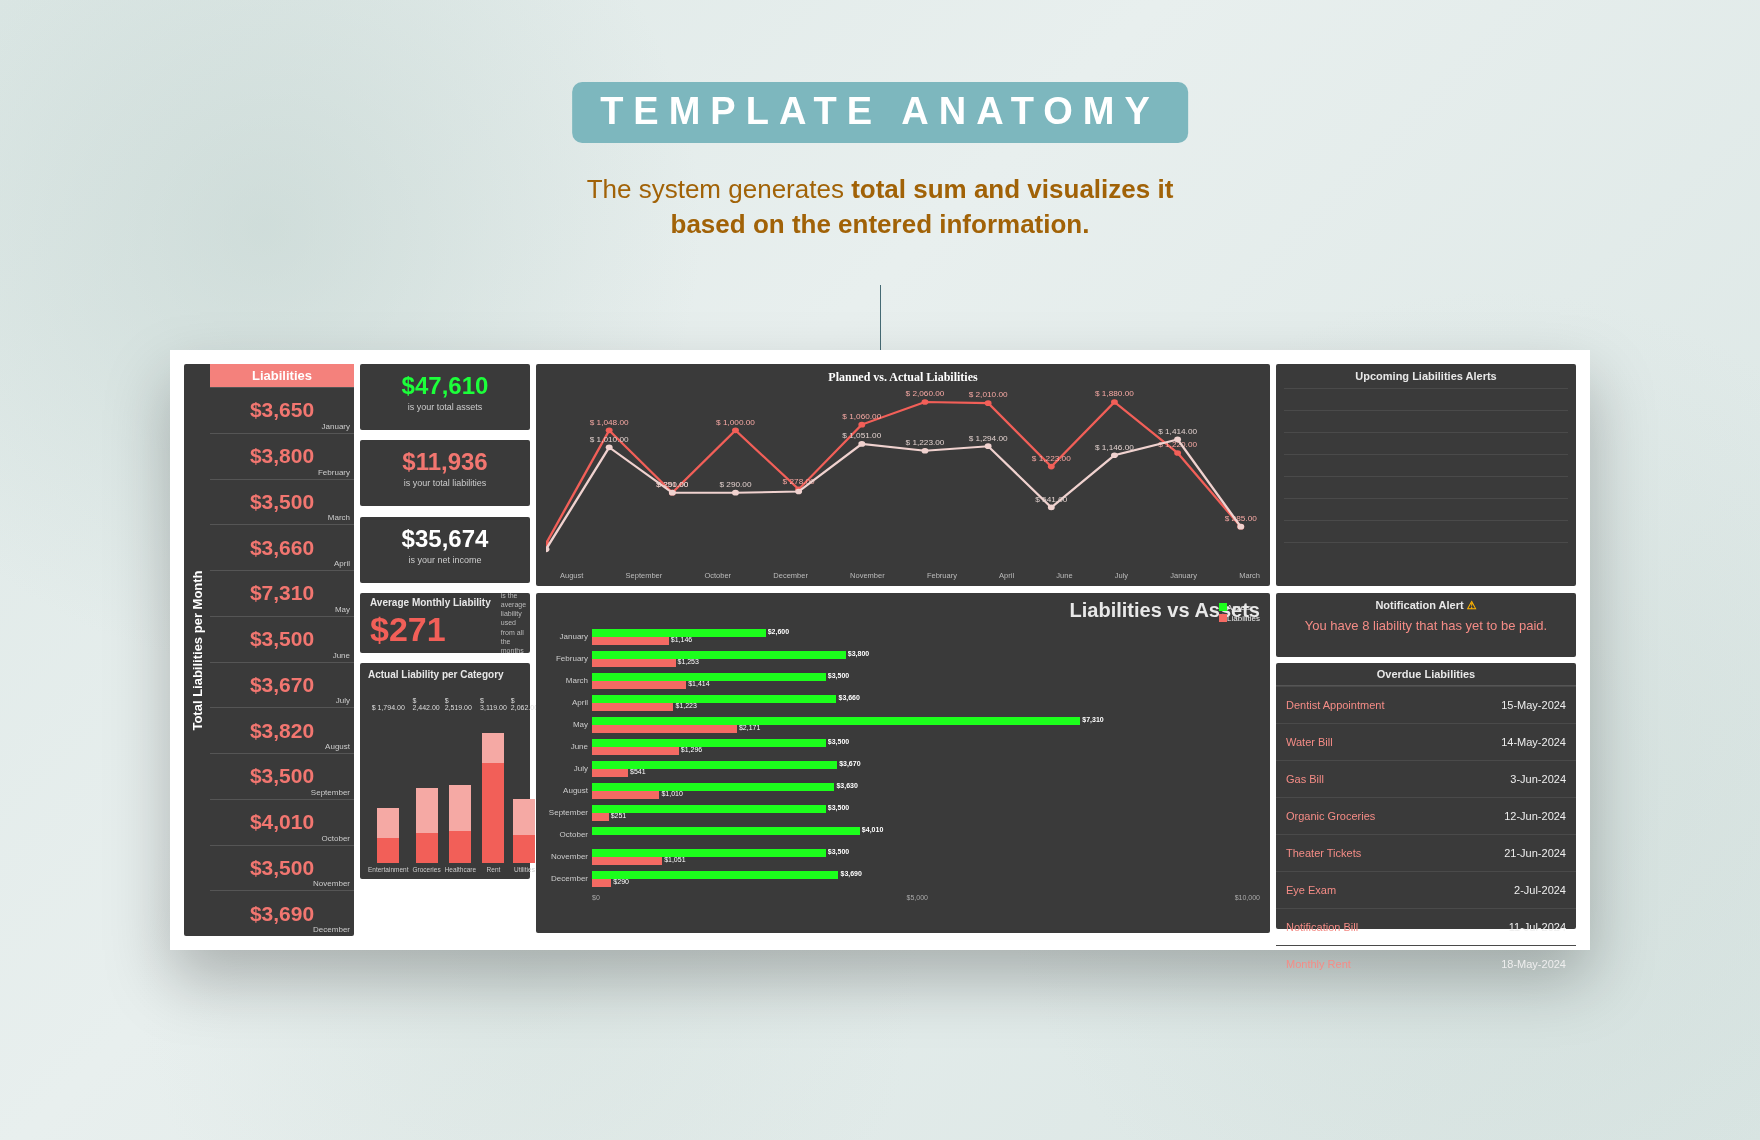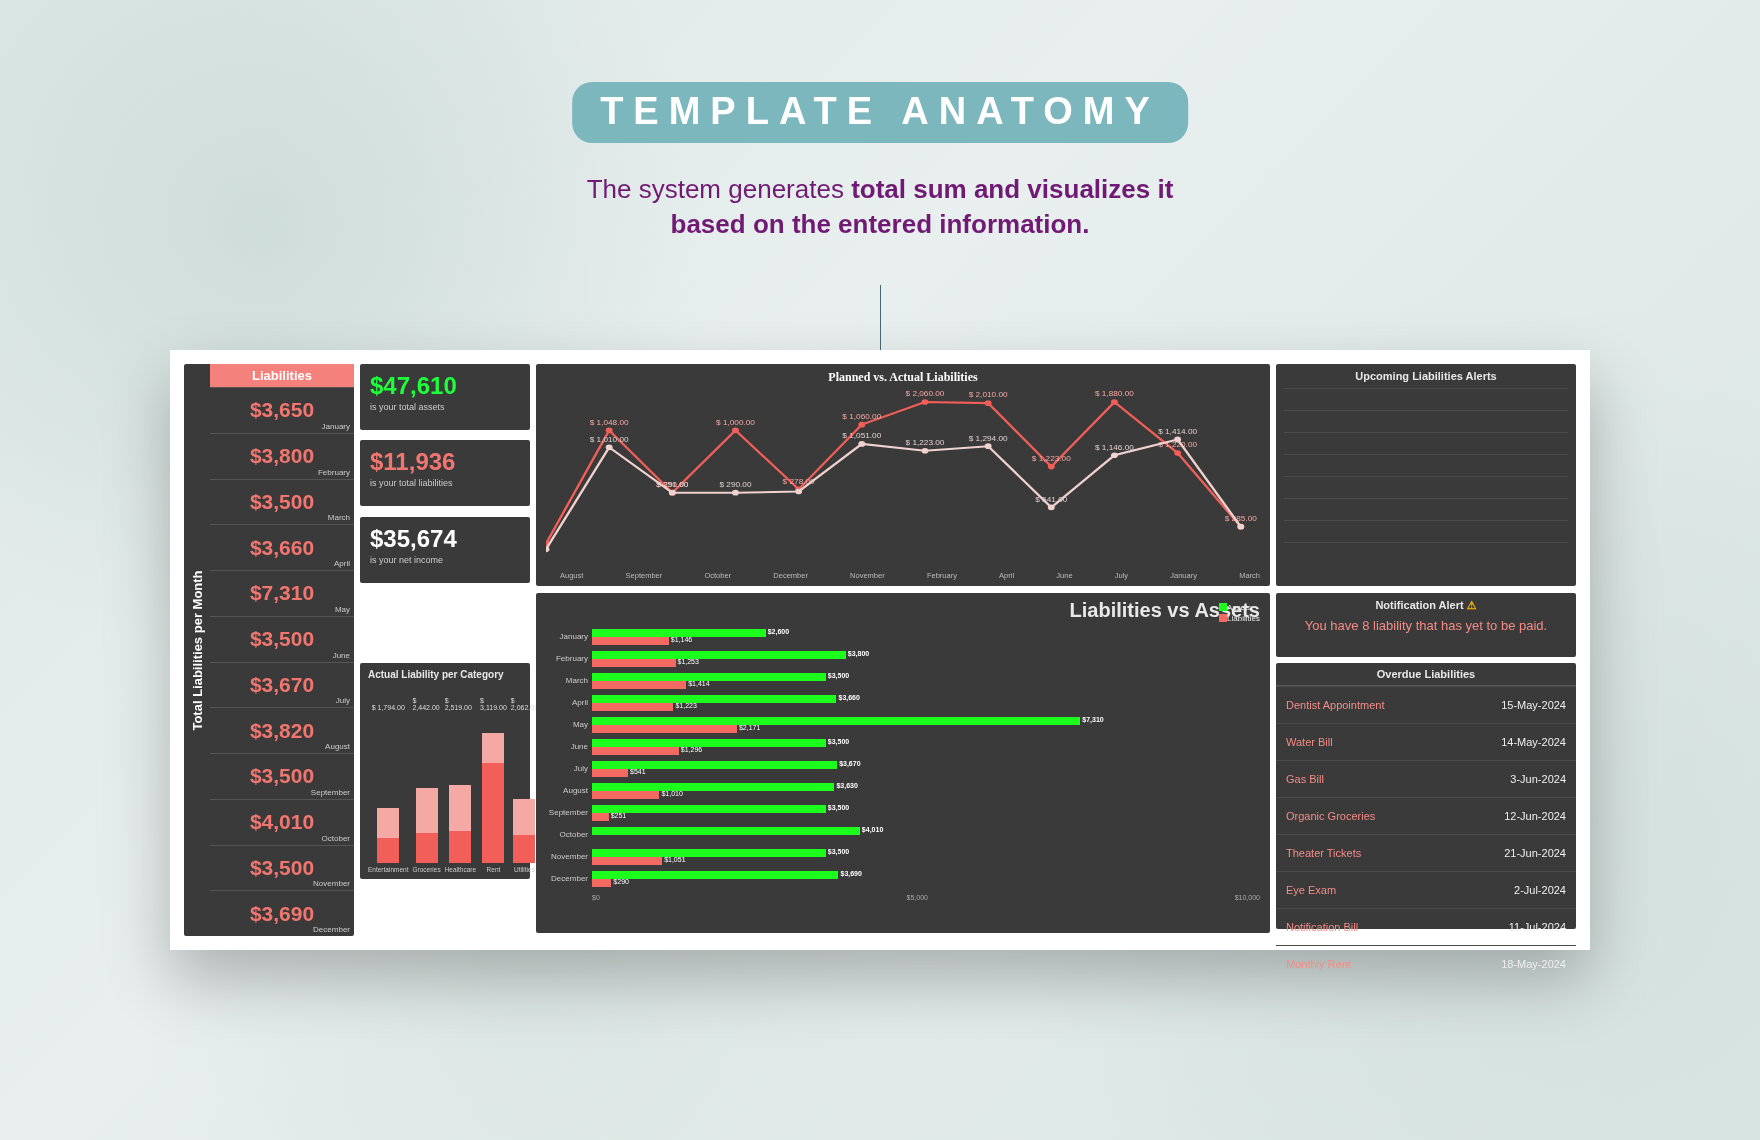--- a/index.html
+++ b/index.html
@@ -22,32 +22,32 @@
     position: absolute;
     top: 82px;
     left: 50%;
     transform: translateX(-50%);
     background: #7db7be;
     color: #fff;
     font-size: 38px;
     letter-spacing: 10px;
     font-weight: 600;
     padding: 8px 28px 10px;
-    border-radius: 20px;
+    border-radius: 10px;
   }
   .caption {
     position: absolute;
     top: 172px;
     left: 50%;
     transform: translateX(-50%);
     width: 660px;
     text-align: center;
     font-size: 26px;
     line-height: 1.35;
-    color: #701a75;
+    color: #a16207;
     font-weight: 400;
   }
   .caption b { font-weight: 700; }
   .leader {
     position: absolute;
     top: 285px;
     left: 880px;
     width: 1px;
     height: 175px;
     background: #456a74;
@@ -123,21 +123,21 @@
     font-size: 21px;
   }
   .sb-month {
     position: absolute;
     right: 4px;
     bottom: 2px;
     font-size: 8px;
     color: #ccc;
   }
   
-  .kpi { padding: 8px 10px; height: 66px; }
+  .kpi { padding: 8px 10px; height: 66px; text-align: center; }
   .kpi-val { font-size: 24px; font-weight: 800; }
   .kpi-lbl { font-size: 9px; color: #ccc; margin-top: 2px; }
   .kpi-green .kpi-val { color: #1cff3a; }
   .kpi-red   .kpi-val { color: #f27670; }
   .kpi-white .kpi-val { color: #fff; }
   .avg-card { height: 60px; padding: 6px 10px; display: flex; align-items: center; gap: 10px; }
   .avg-title { font-size: 10px; font-weight: 700; }
   .avg-val { color: #f25f58; font-size: 34px; font-weight: 800; margin-top: 2px;}
   .avg-sub { font-size: 7px; color: #bbb; line-height: 1.3; }
   
@@ -287,20 +287,27 @@
     <div class="kpi-val">$47,610</div>
     <div class="kpi-lbl">is your total assets</div>
   </div>
   <div class="panel kcol kpi kpi-red" id="kpi2">
     <div class="kpi-val">$11,936</div>
     <div class="kpi-lbl">is your total liabilities</div>
   </div>
   <div class="panel kcol kpi kpi-white" id="kpi3">
     <div class="kpi-val">$35,674</div>
     <div class="kpi-lbl">is your net income</div>
+  </div>
+  <div class="panel kcol avg-card" id="avgc">
+    <div style="flex:0 0 auto">
+      <div class="avg-title">Average Monthly Liability</div>
+      <div class="avg-val">$271</div>
+    </div>
+    <div class="avg-sub">is the average liability used from all the months</div>
   </div>
   <div class="panel kcol catchart" id="catc">
     <div class="title">Actual Liability per Category</div>
     <div class="cat-area" id="cat-area">
         <div class="cat-col">
           <div class="cat-lbl">$ 1,794.00</div>
           <div class="cat-bar-wrap">
             <div class="cat-bar" style="height:55px">
               <div class="extra" style="height:25px"></div>
             </div>

